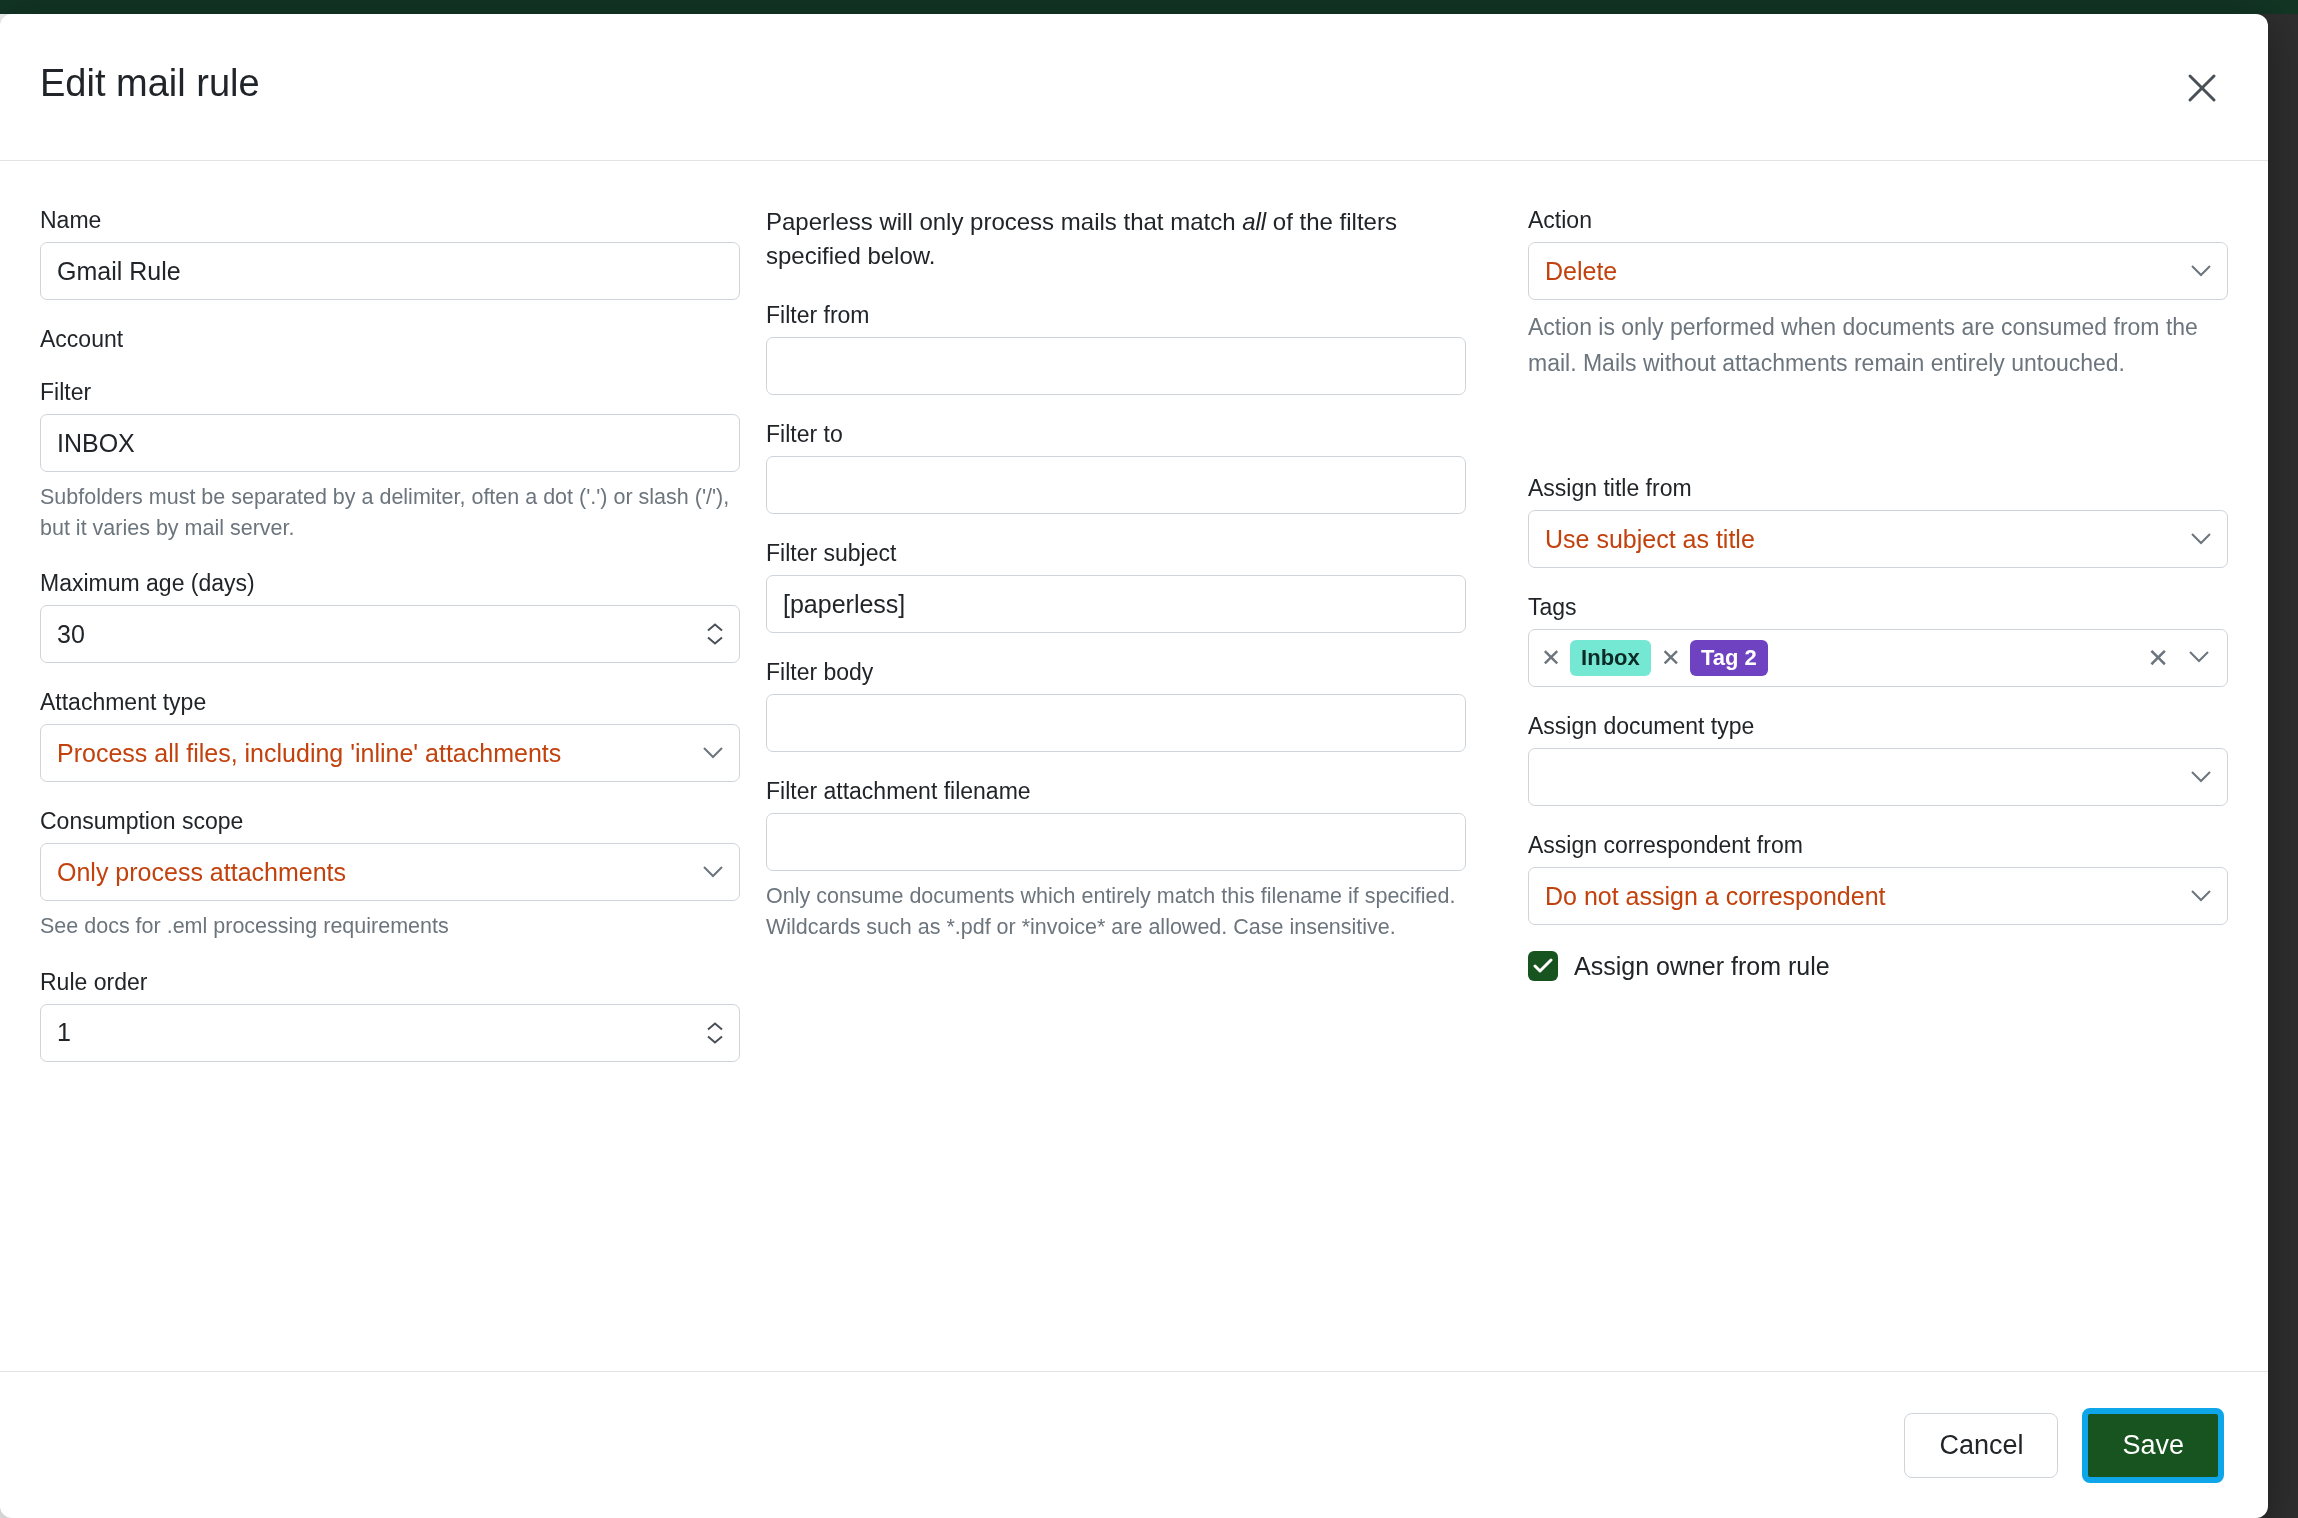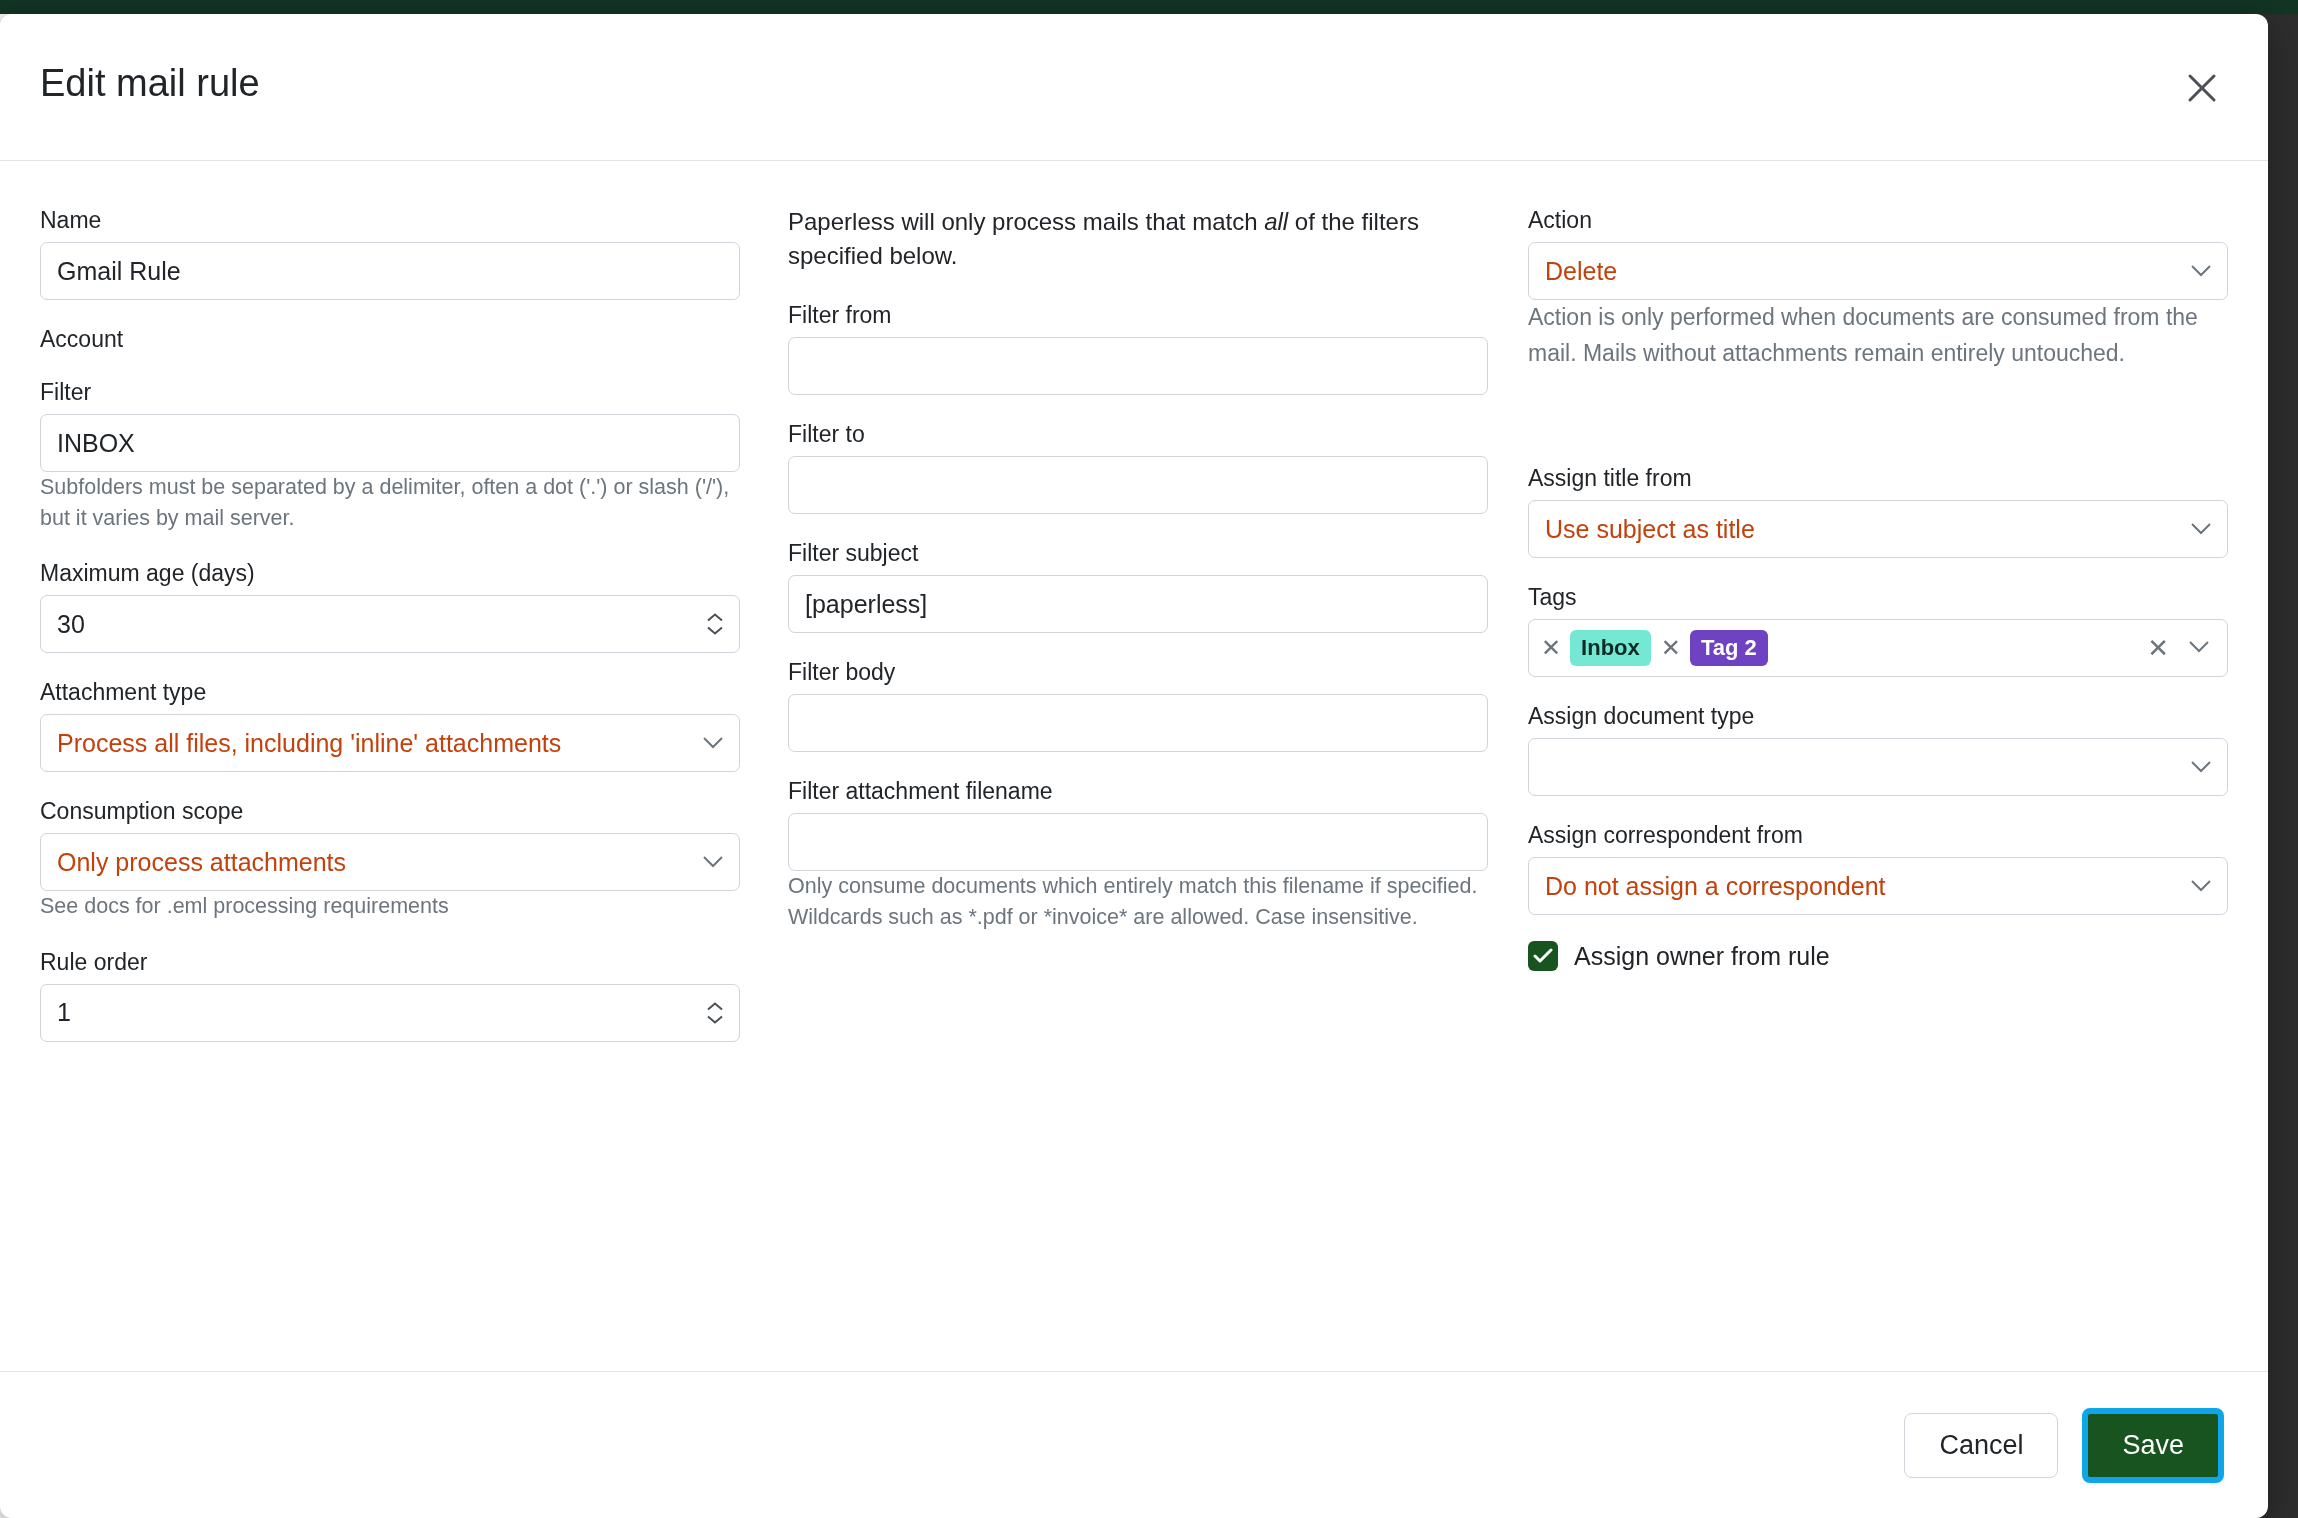--- a/index.html
+++ b/index.html
@@ -57,21 +57,21 @@
   .close-btn svg { display: block; }
 
   .modal-body {
     position: relative;
     height: 1210px;
     padding: 0;
   }
 
   .col { position: absolute; top: 0; }
   .col-1 { left: 40px;  width: 700px; }
-  .col-2 { left: 788px; width: 700px; }
+  .col-2 { left: 766px; width: 700px; }
   .col-3 { left: 1528px; width: 700px; }
 
   .field-label {
     font-size: 23px;
     color: #212529;
     margin-bottom: 8px;
     display: block;
   }
   .input {
     width: 100%;
@@ -116,20 +116,21 @@
     transform: translateY(-50%);
     display: flex; flex-direction: column;
     gap: 3px;
     cursor: pointer;
   }
 
   .help-text {
     font-size: 21.5px;
     color: #6c757d;
     line-height: 1.45;
+    margin-top: 10px;
   }
   .intro-text {
     font-size: 24px;
     color: #212529;
     line-height: 1.4;
   }
   .intro-text i { font-style: italic; }
 
   .note-italic {
     font-size: 23px;

